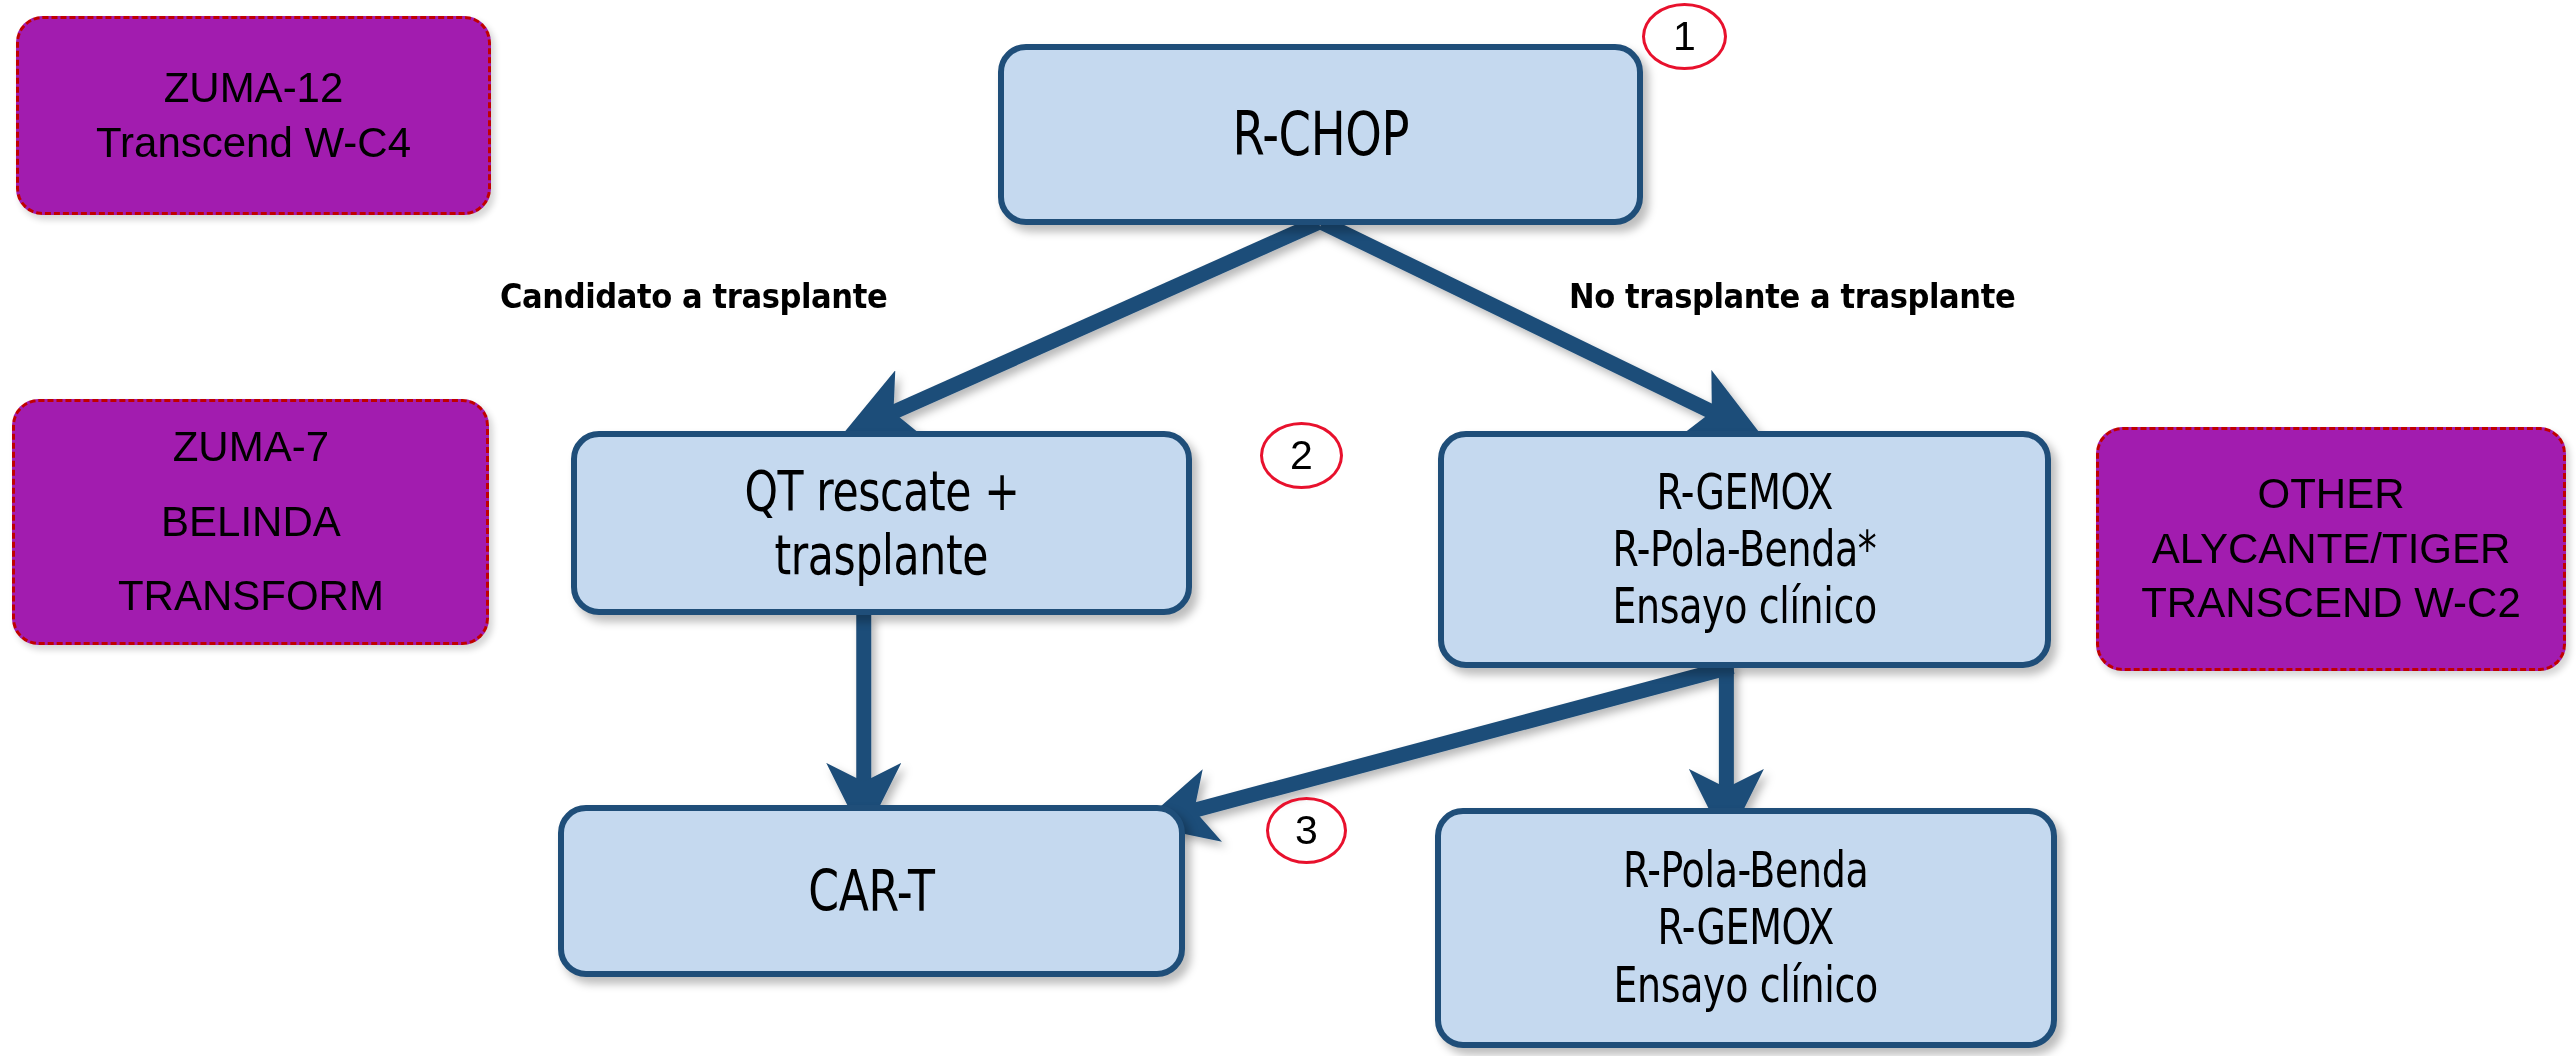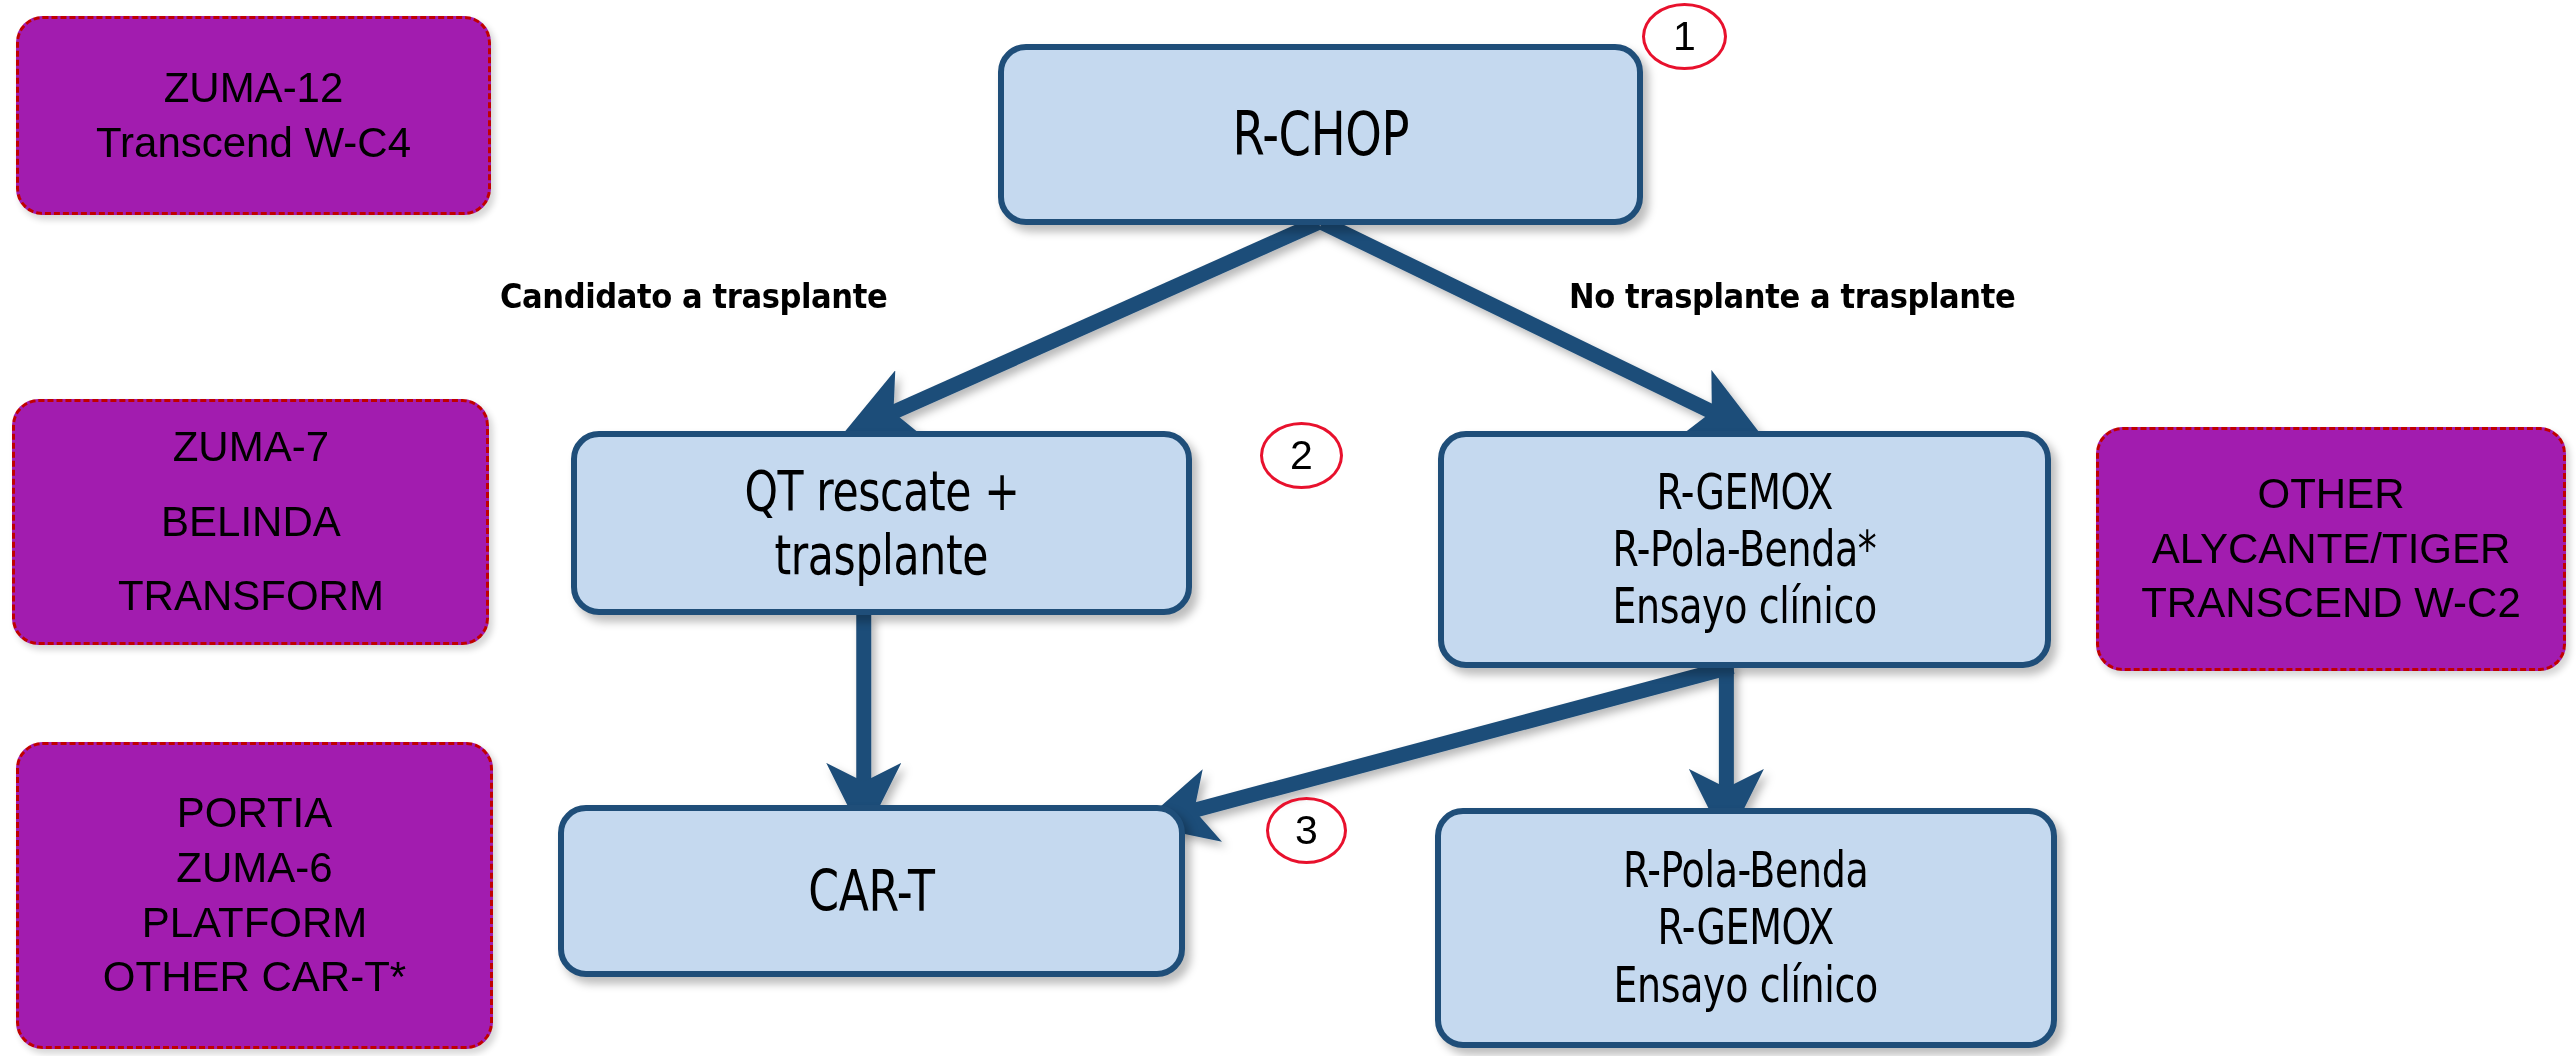--- a/index.html
+++ b/index.html
@@ -181,21 +181,15 @@
     <span class="line">BELINDA</span>
     <span class="line">TRANSFORM</span>
   </div>
 
   <div class="trial-box" style="left:2096px; top:427px; width:470px; height:244px;">
     <span class="line">OTHER</span>
     <span class="line">ALYCANTE/TIGER</span>
     <span class="line">TRANSCEND W-C2</span>
   </div>
 
-  <div class="trial-box" style="left:16px; top:742px; width:477px; height:307px;">
-    <span class="line">PORTIA</span>
-    <span class="line">ZUMA-6</span>
-    <span class="line">PLATFORM</span>
-    <span class="line">OTHER CAR-T*</span>
-  </div>
 
 </div>
 
 
 </body></html>

